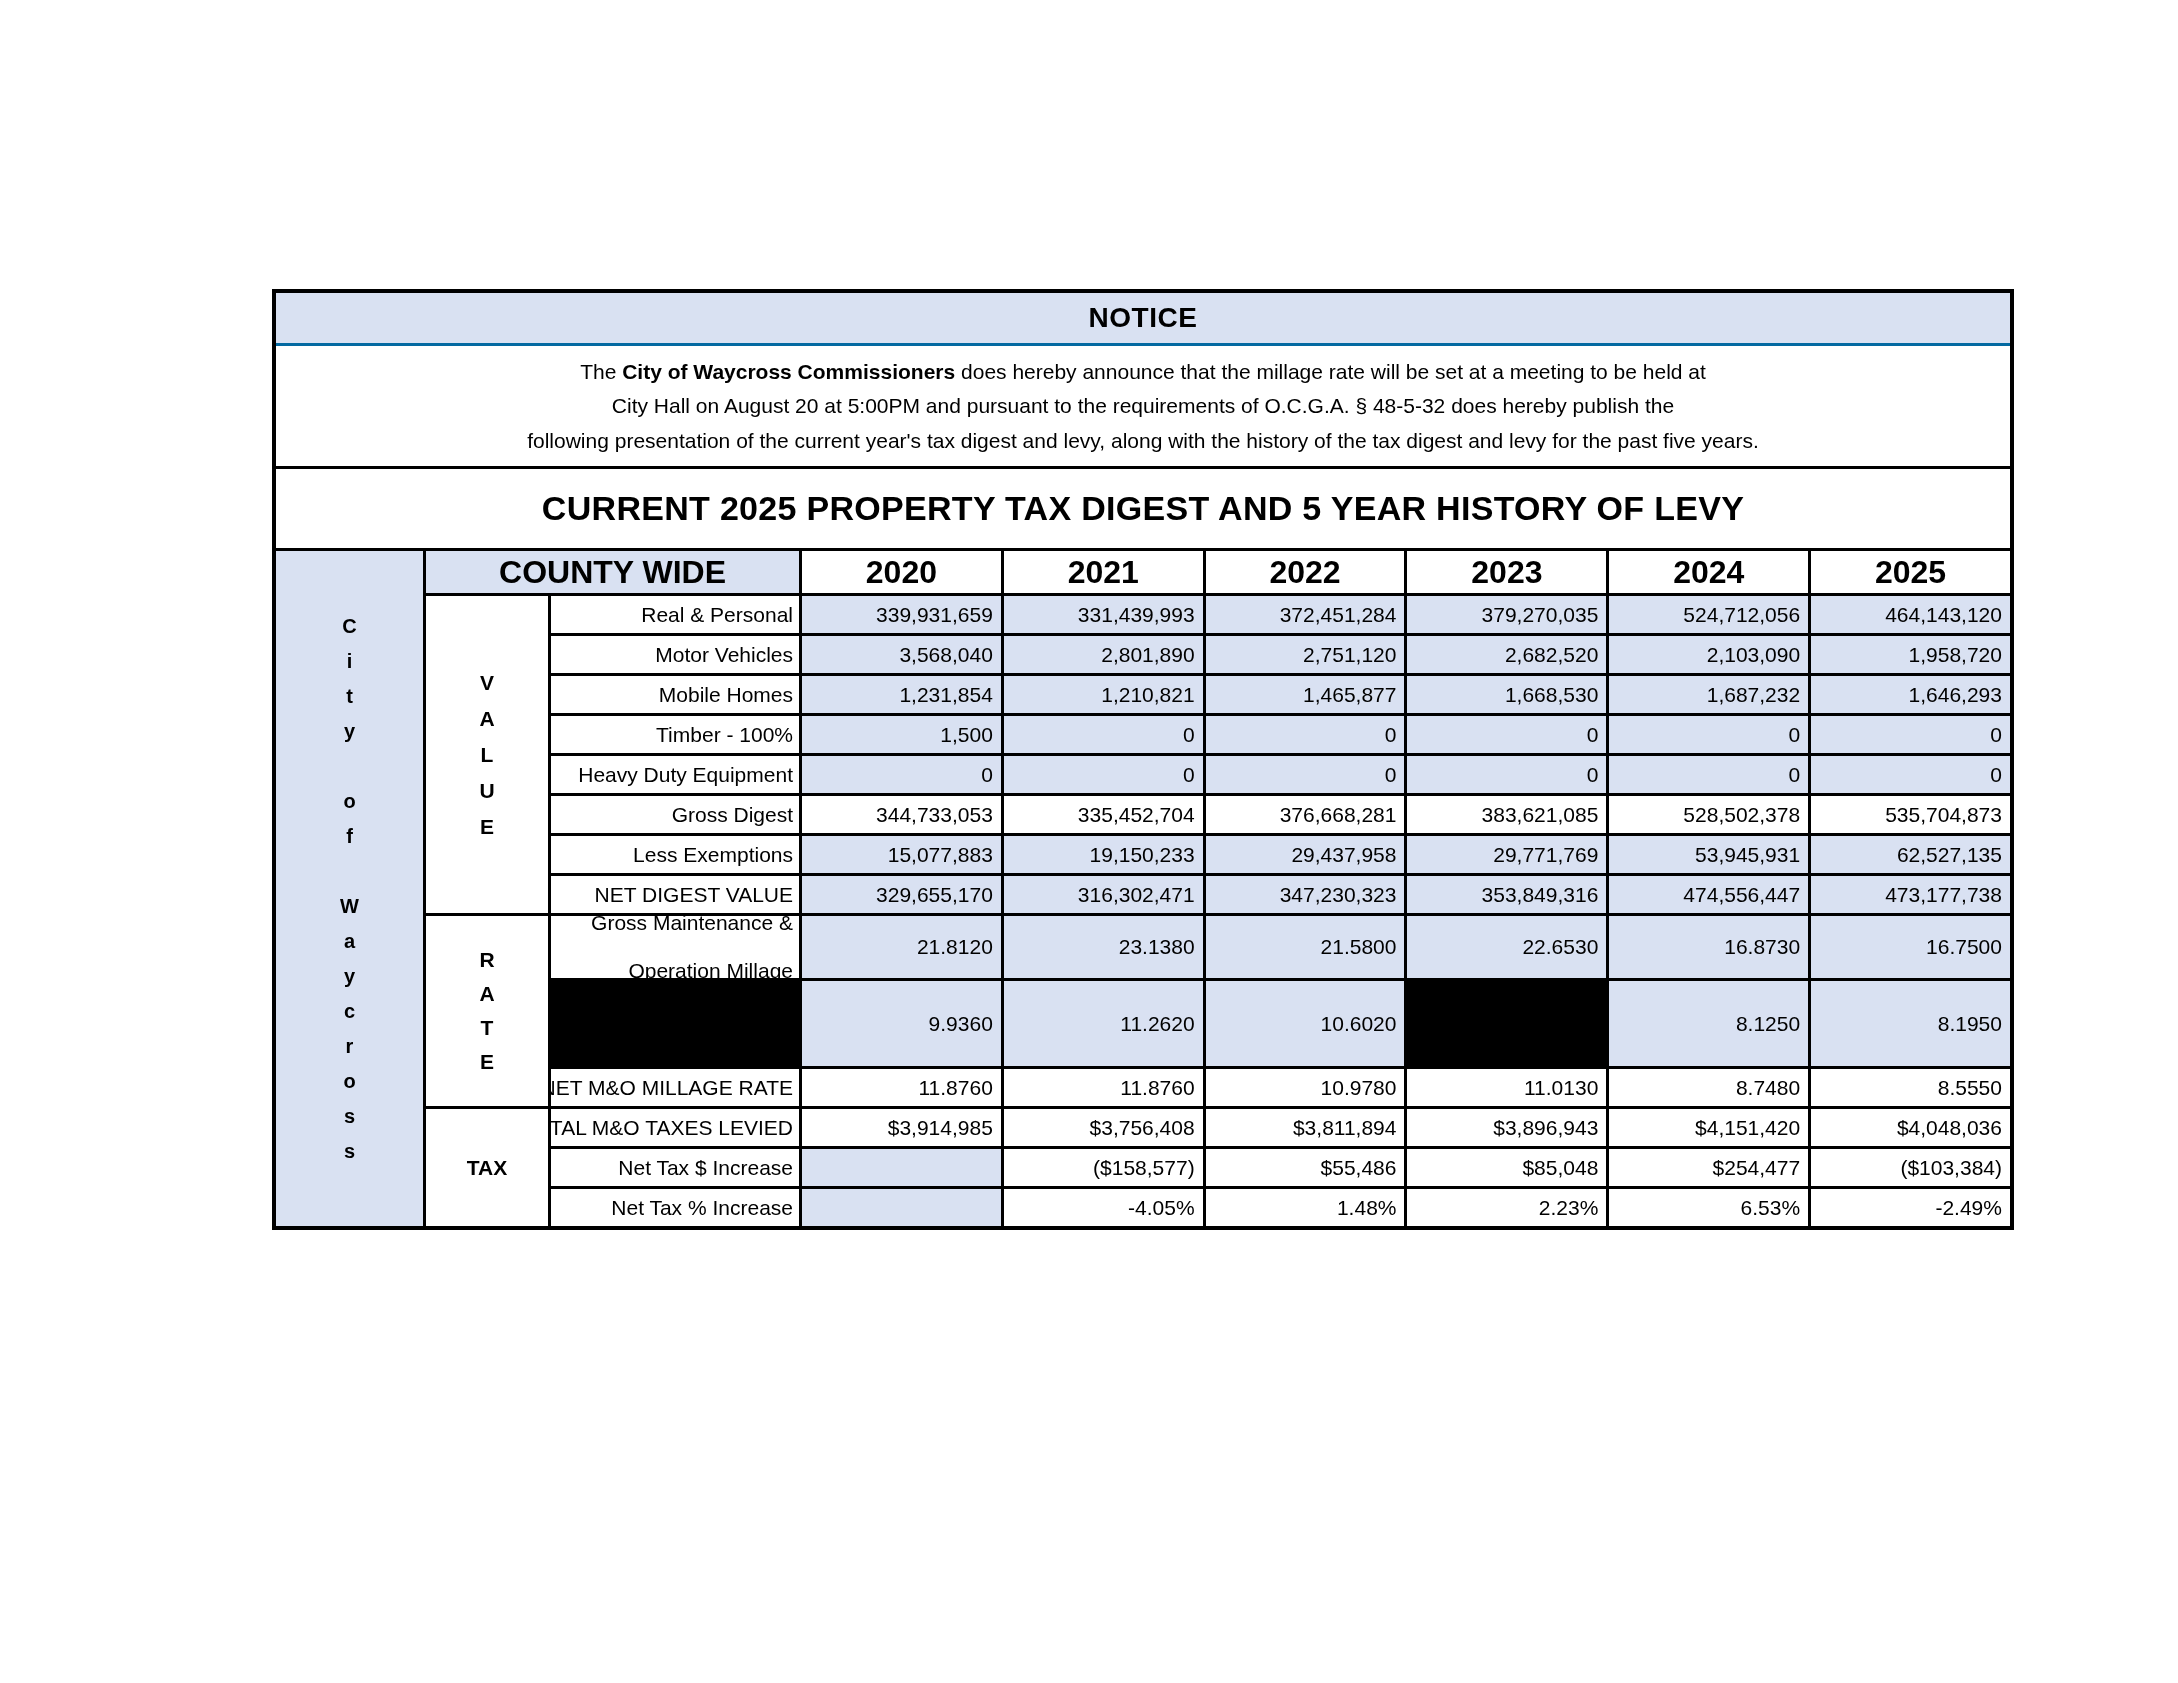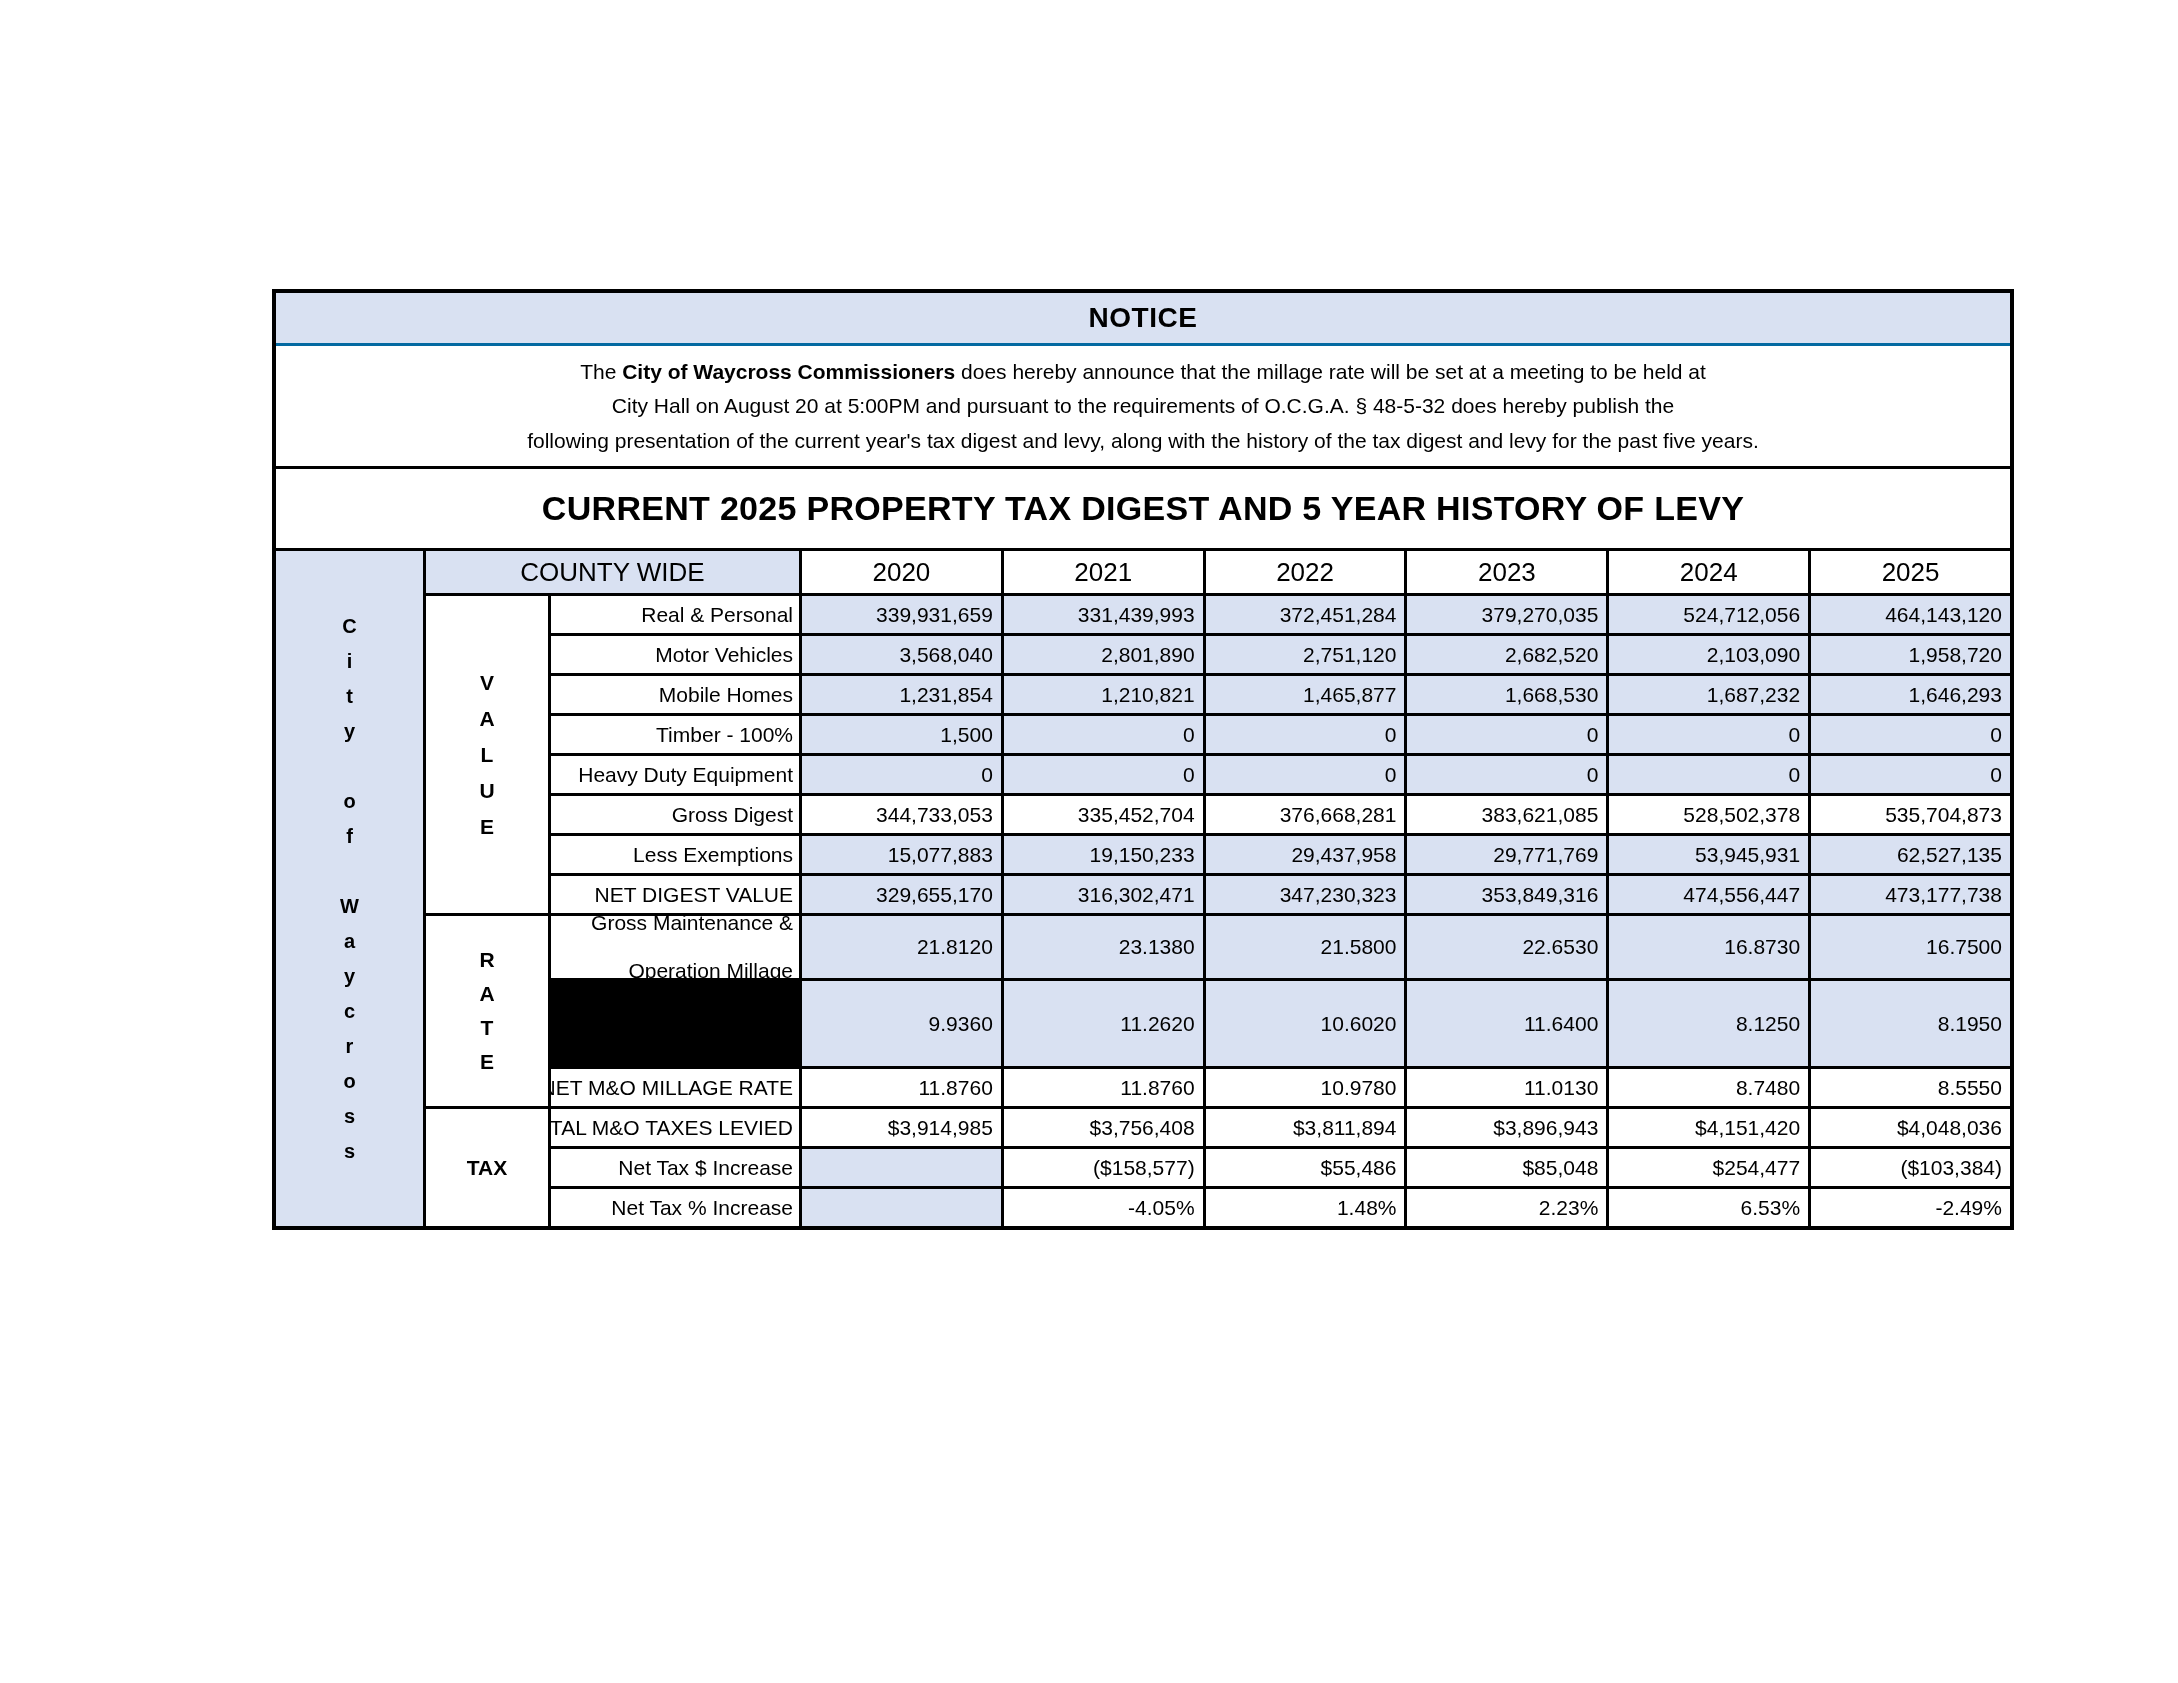--- a/index.html
+++ b/index.html
@@ -31,21 +31,21 @@
     font-size:34px;font-weight:bold;letter-spacing:0.3px;
   }
   
   .grid{
     display:grid;background:#000;gap:3px;
     grid-template-columns:147px 122px 248px repeat(6,1fr);
     grid-template-rows:42px repeat(8,37px) 62px 85px repeat(4,37px);
   }
   .cell{background:#fff;display:flex;align-items:center;box-sizing:border-box;min-width:0;}
   .shaded{background:#D9E1F2;}
-  .hdr{justify-content:center;font-size:26px;font-weight:normal;}
+  .hdr{justify-content:center;font-size:32px;font-weight:bold;}
   .lbl{justify-content:flex-end;text-align:right;font-size:21px;padding-right:6px;white-space:nowrap;overflow:hidden;}
   .lbl.two-line{flex-direction:column;justify-content:center;align-items:flex-end;line-height:1.15;gap:24px;}
   .val{justify-content:flex-end;font-size:21px;padding-right:8px;white-space:nowrap;overflow:hidden;}
   .bold{font-weight:normal;}
   
   .corner{flex-direction:column;justify-content:center;align-items:center;
     font-size:20px;font-weight:bold;}
   .corner span{height:35px;display:flex;align-items:center;justify-content:center;}
   .section{flex-direction:column;justify-content:center;align-items:center;
     font-size:21px;font-weight:bold;}
@@ -189,21 +189,20 @@
     <div class="cell val shaded" style="grid-area:10/4">21.8120</div>
     <div class="cell val shaded" style="grid-area:10/5">23.1380</div>
     <div class="cell val shaded" style="grid-area:10/6">21.5800</div>
     <div class="cell val shaded" style="grid-area:10/7">22.6530</div>
     <div class="cell val shaded" style="grid-area:10/8">16.8730</div>
     <div class="cell val shaded" style="grid-area:10/9">16.7500</div>
 
     <div class="cell val shaded" style="grid-area:11/4">9.9360</div>
     <div class="cell val shaded" style="grid-area:11/5">11.2620</div>
     <div class="cell val shaded" style="grid-area:11/6">10.6020</div>
-    <div class="cell val shaded" style="grid-area:11/7">11.6400</div>
     <div class="cell val shaded" style="grid-area:11/8">8.1250</div>
     <div class="cell val shaded" style="grid-area:11/9">8.1950</div>
 
     <div class="cell lbl bold" style="grid-area:12/3">NET M&amp;O MILLAGE RATE</div>
     <div class="cell val" style="grid-area:12/4">11.8760</div>
     <div class="cell val" style="grid-area:12/5">11.8760</div>
     <div class="cell val" style="grid-area:12/6">10.9780</div>
     <div class="cell val" style="grid-area:12/7">11.0130</div>
     <div class="cell val" style="grid-area:12/8">8.7480</div>
     <div class="cell val" style="grid-area:12/9">8.5550</div>

